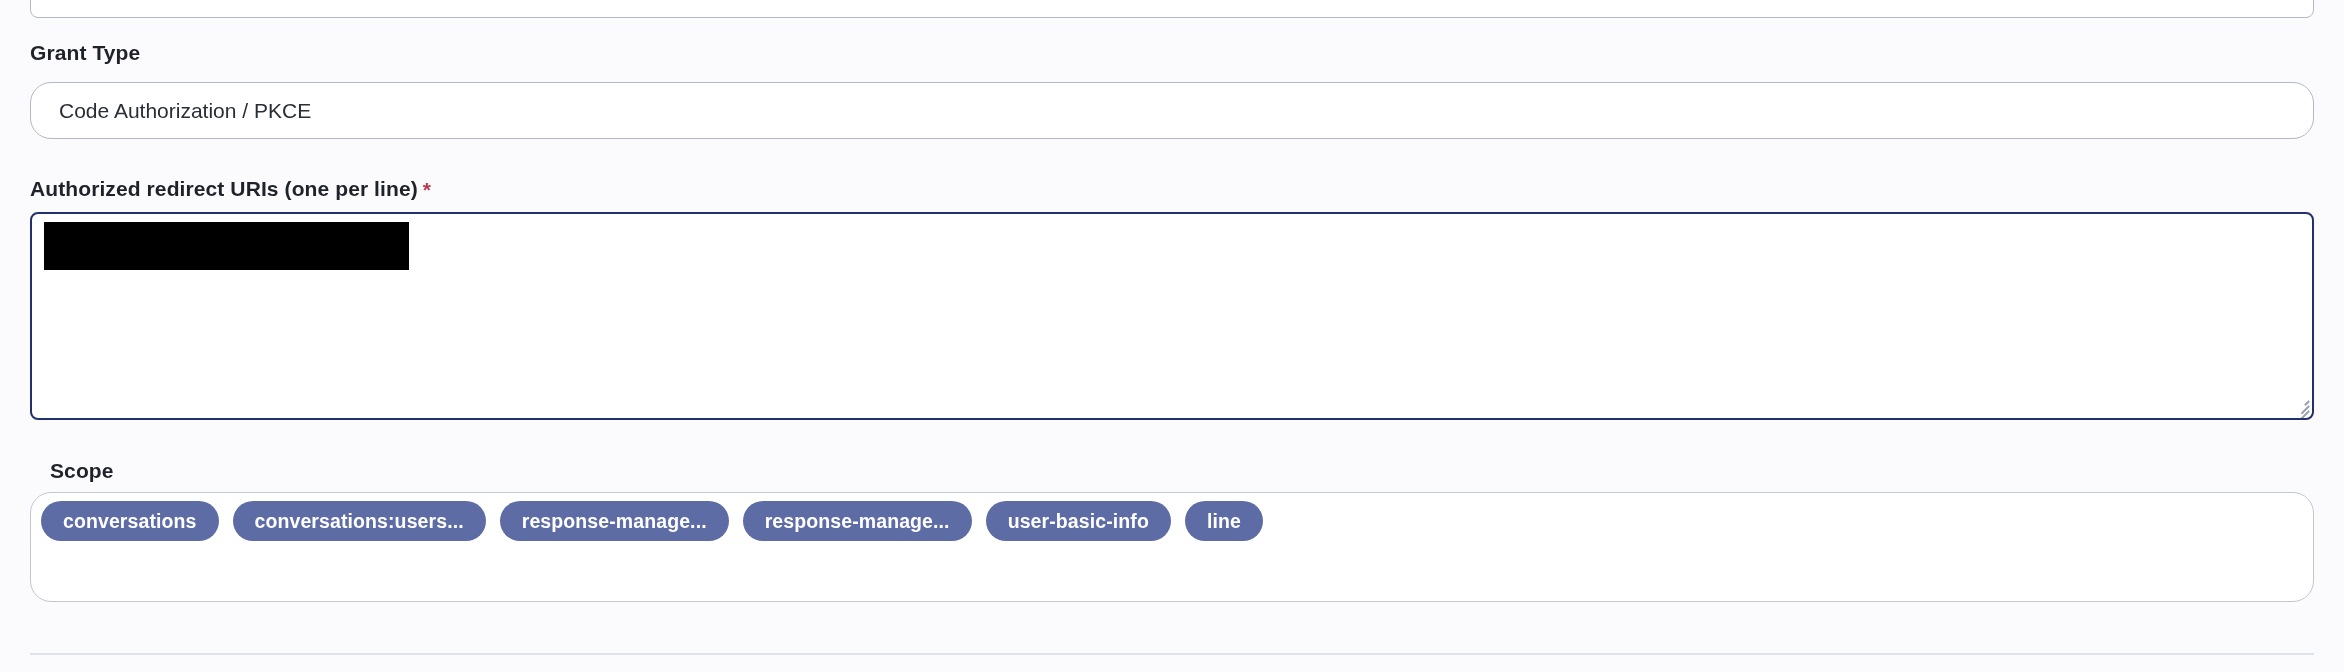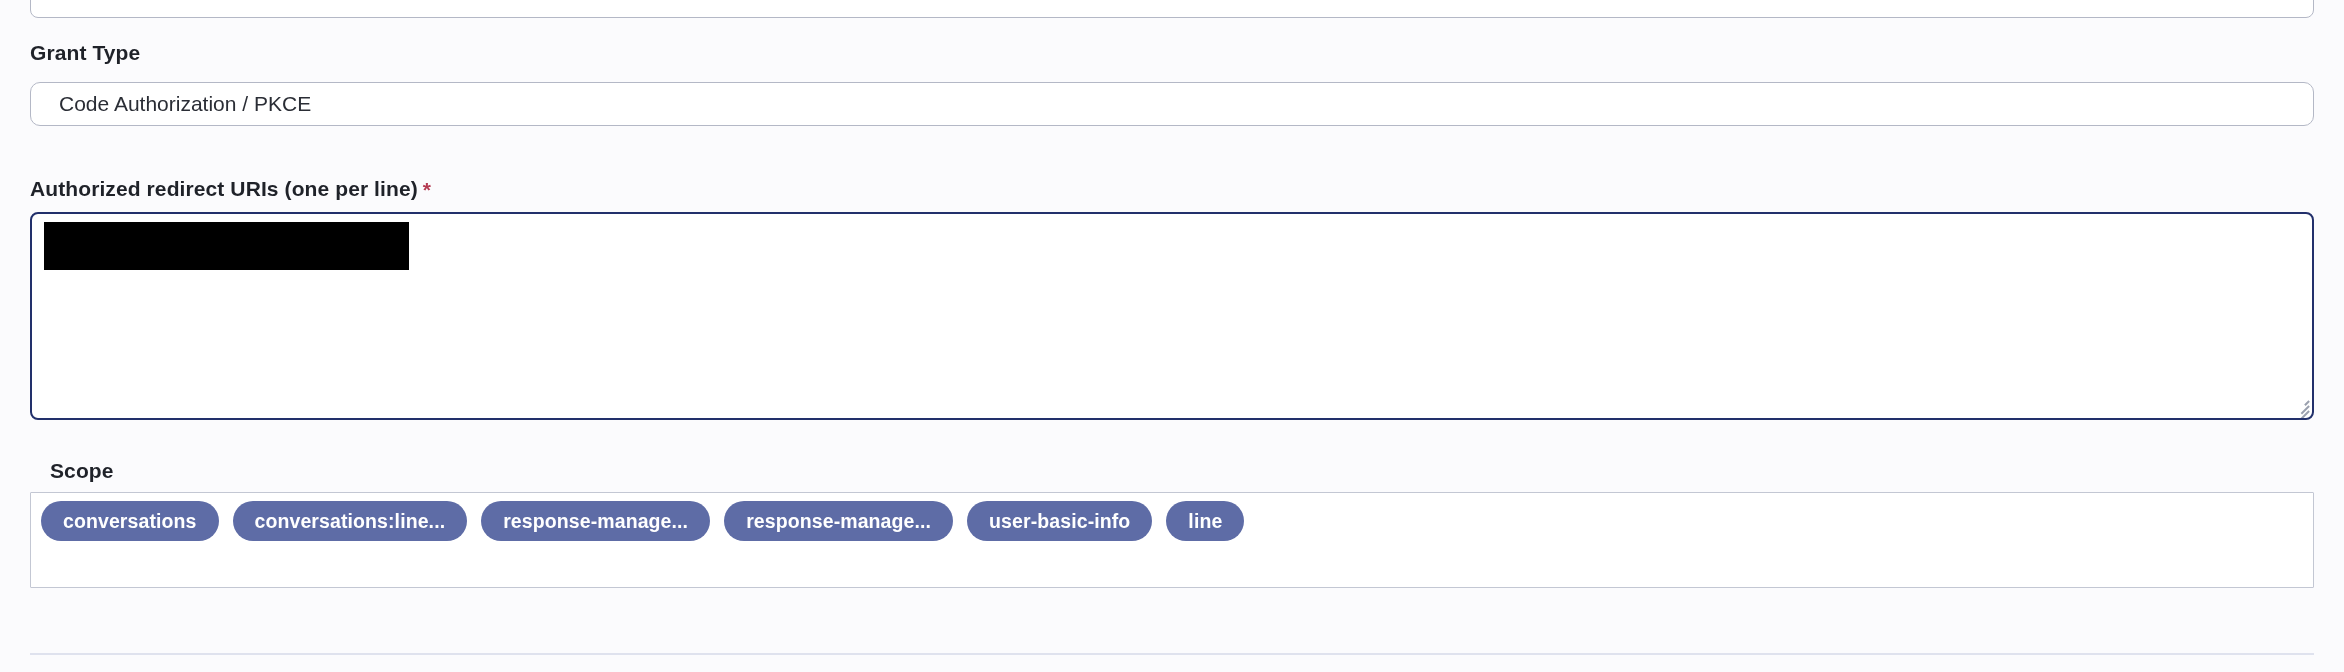--- a/index.html
+++ b/index.html
@@ -55,24 +55,24 @@
     position: absolute;
     left: 30px;
     top: 42px;
   }
 
   .text-input {
     position: absolute;
     left: 30px;
     right: 30px;
     top: 82px;
-    height: 44px;
+    height: 57px;
     background: #ffffff;
     border: 1.5px solid #b4b8c6;
-    border-radius: 10px;
+    border-radius: 21px;
     box-sizing: border-box;
     display: flex;
     align-items: center;
     padding: 0 28px;
     font-size: 21px;
     color: #2a2d35;
   }
 
   .redirect-label {
     position: absolute;
@@ -127,24 +127,24 @@
     left: 30px;
     top: 460px;
     margin-left: 20px;
   }
 
   .scope-box {
     position: absolute;
     left: 30px;
     right: 30px;
     top: 492px;
-    height: 96px;
+    height: 110px;
     background: #ffffff;
     border: 1.5px solid #c3c7d3;
-    border-radius: 1px;
+    border-radius: 21px;
     box-sizing: border-box;
     padding: 8px 10px;
     display: flex;
     flex-wrap: wrap;
     align-content: flex-start;
     gap: 10px 14px;
   }
 
   .chip {
     background: #5e6ca6;
@@ -194,21 +194,21 @@
       <span></span>
         <span></span>
         <span></span>
     </div>
   </div>
 
   <div class="field-label scope-label">Scope</div>
 
   <div class="scope-box" id="scope-box">
       <span class="chip">conversations</span>
-      <span class="chip">conversations:line...</span>
+      <span class="chip">conversations:users...</span>
       <span class="chip">response-manage...</span>
       <span class="chip">response-manage...</span>
       <span class="chip">user-basic-info</span>
       <span class="chip">line</span>
     </div>
 
   <div class="divider"></div>
 </div>
 
 </body></html>

